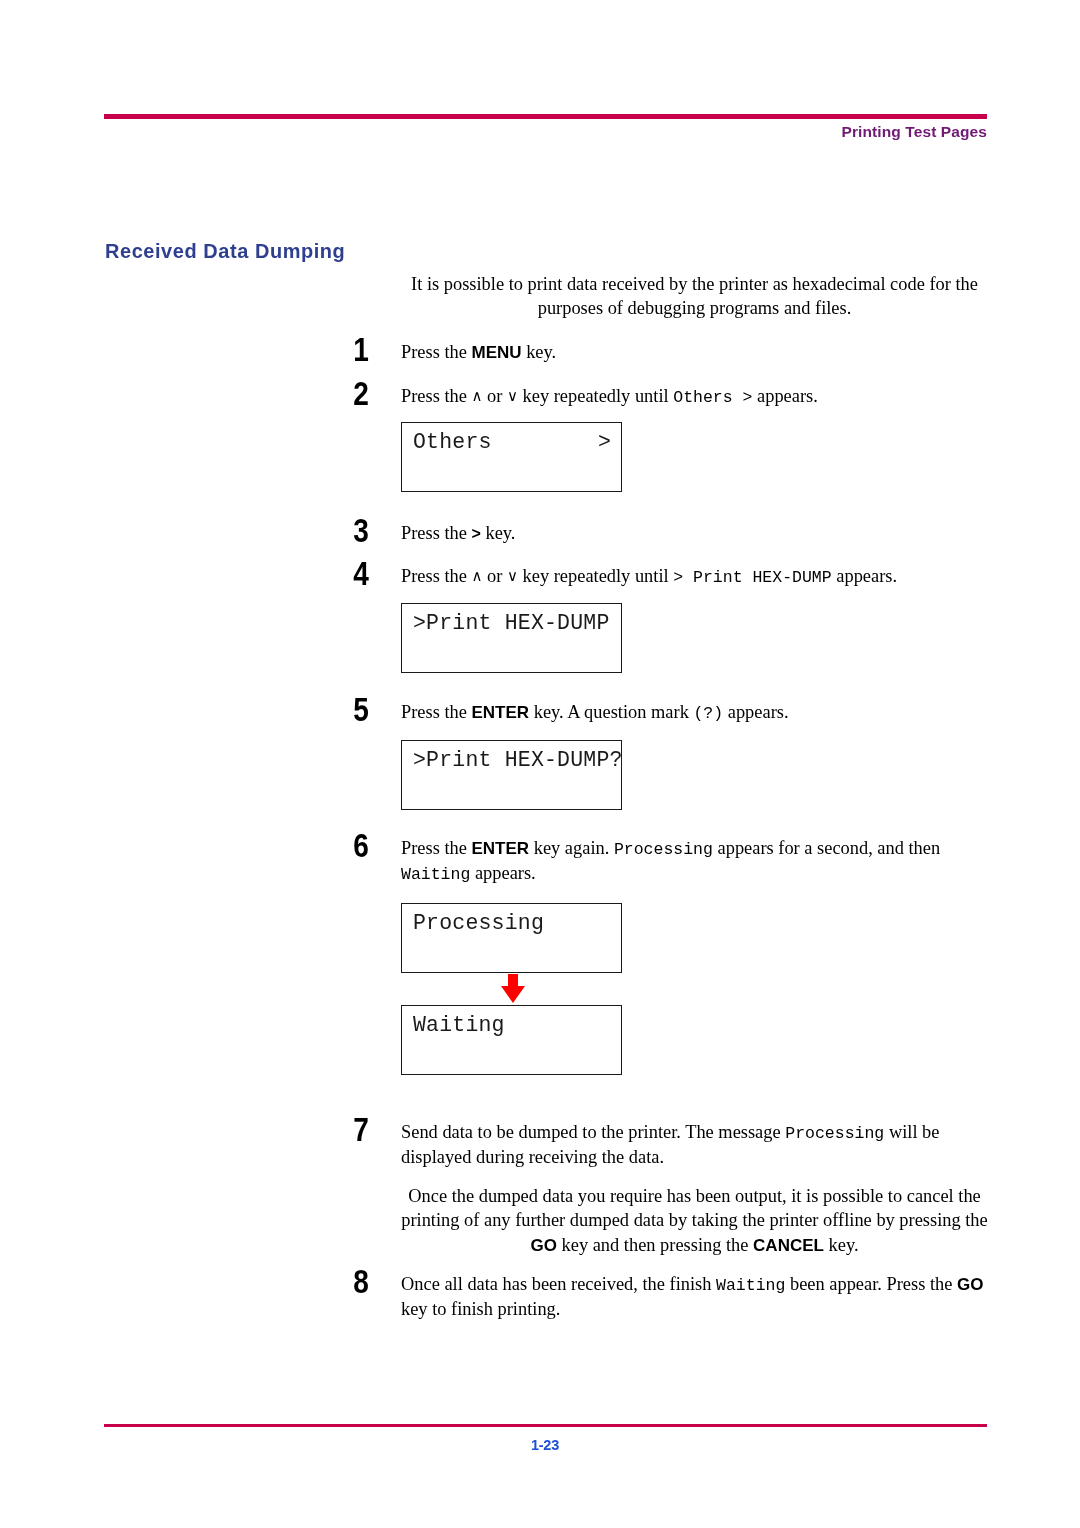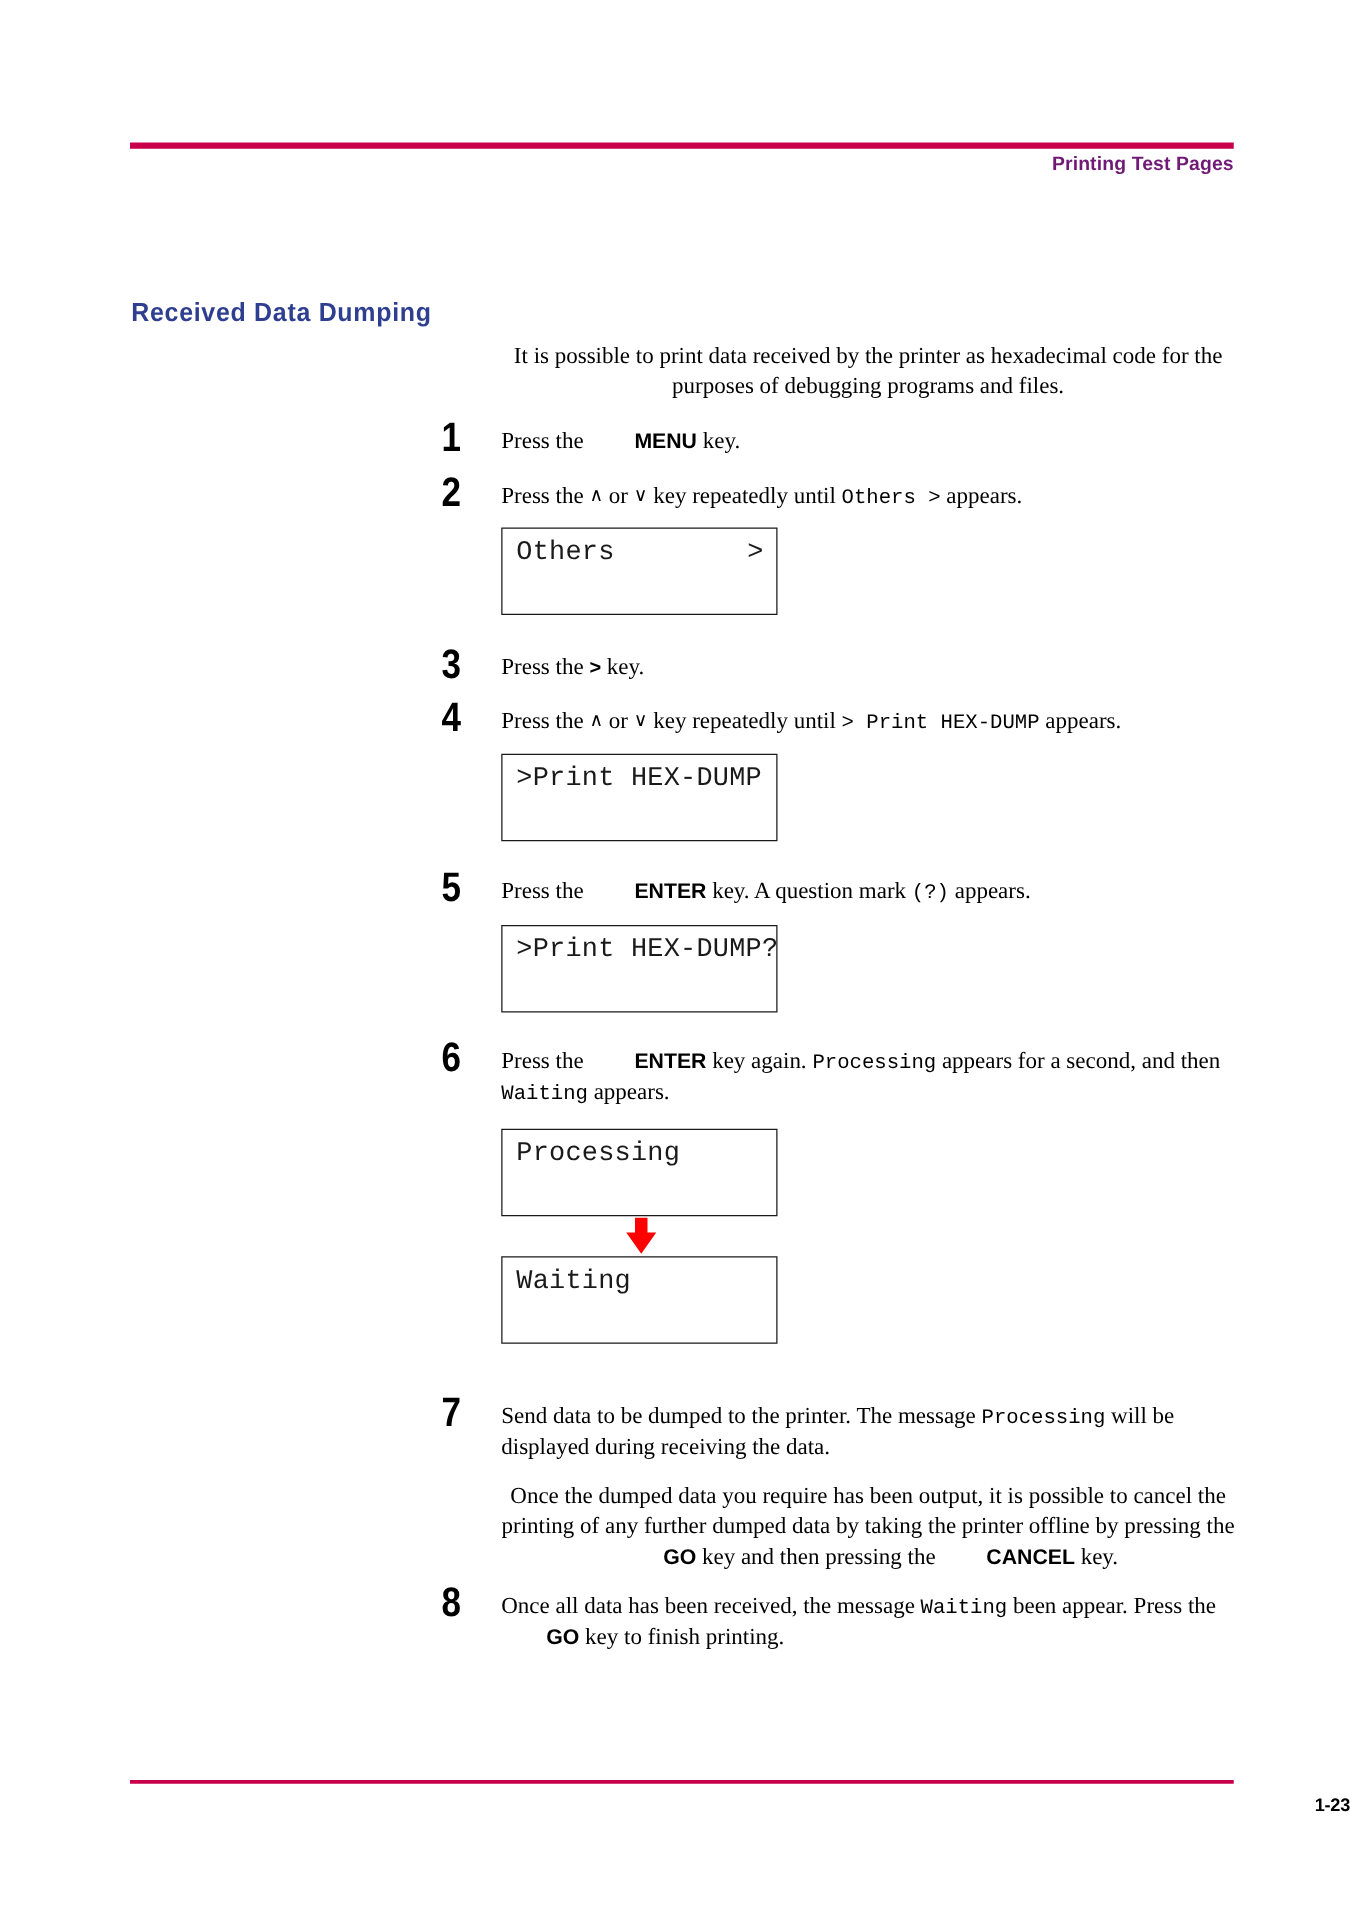--- a/index.html
+++ b/index.html
@@ -87,21 +87,20 @@
   }
   .step-body {
     margin-left: 65px;
     font-size: 18.4px;
     line-height: 1.32;
   }
   .key {
     font-family: "Liberation Sans", "DejaVu Sans", sans-serif;
     font-weight: bold;
     font-size: 17px;
-    margin-left: 36px;
   }
   .mono {
     font-family: "Liberation Mono", "DejaVu Sans Mono", monospace;
     font-size: 16.5px;
   }
   .chev {
     font-family: "DejaVu Sans", "Liberation Sans", sans-serif;
     font-size: 15px;
     vertical-align: 1px;
   }
@@ -152,25 +151,25 @@
     top: 1424px;
     width: 883px;
     height: 2.5px;
     background: #c8004b;
   }
   .footer-page {
     position: absolute;
     left: 0;
     right: 0;
     top: 1437px;
-    text-align: right;
+    text-align: center;
     font-family: "Liberation Sans", "DejaVu Sans", sans-serif;
     font-size: 14.5px;
     font-weight: 600;
-    color: #000000;
+    color: #1d4ed8;
     letter-spacing: -0.2px;
     margin-left: 10px;
   }
 </style>
 </head>
 <body>
 
 <div class="header-rule"></div>
 <div class="header-title">Printing Test Pages</div>
 
@@ -259,18 +258,18 @@
 
 <div class="body-col" style="top:1184px;">
   <p class="para" style="margin:0;">
     <span>Once the dumped data you require has been output, it is possible to cancel the printing of any further dumped data by taking the printer offline by pressing the </span><span class="key">GO</span><span> key and then pressing the </span><span class="key">CANCEL</span><span> key.</span>
   </p>
 </div>
 
 <div class="step" style="top:1272px;">
   <div class="step-num">8</div>
   <div class="step-body">
-    <span>Once all data has been received, the message </span><span class="mono">Waiting</span><span> been appear. Press the </span><span class="key">GO</span><span> key to finish printing.</span>
+    <span>Once all data has been received, the finish </span><span class="mono">Waiting</span><span> been appear. Press the </span><span class="key">GO</span><span> key to finish printing.</span>
   </div>
 </div>
 
 <div class="footer-rule"></div>
 <div class="footer-page">1-23</div>
 
 </body></html>

